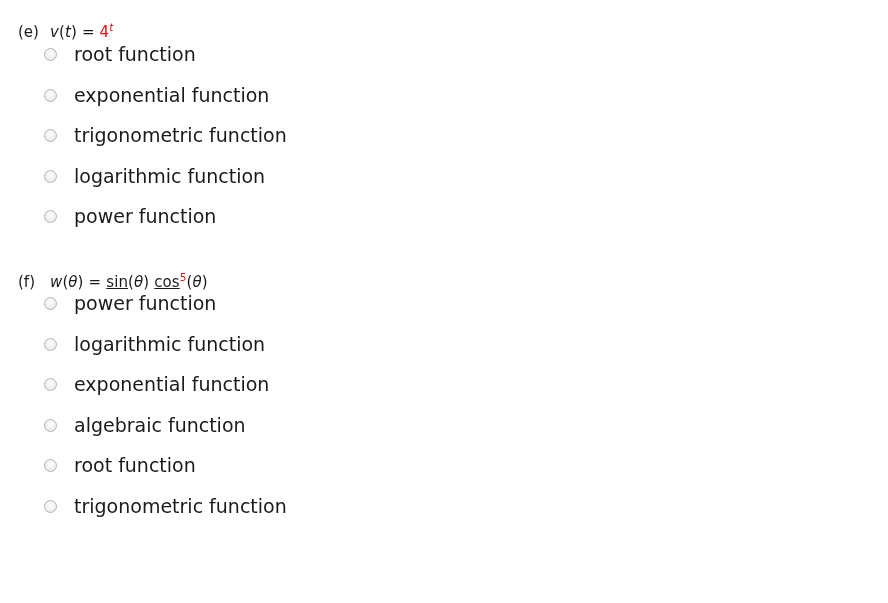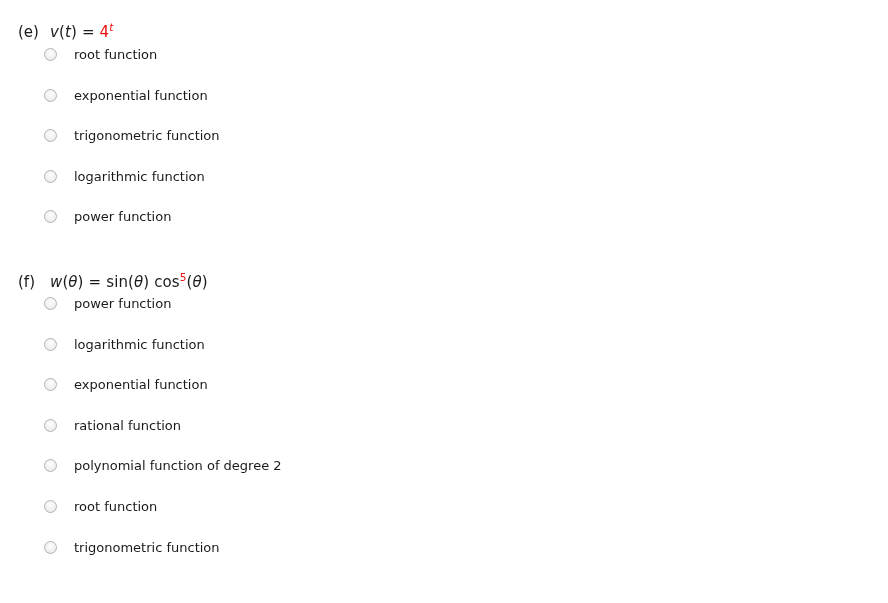--- a/index.html
+++ b/index.html
@@ -54,20 +54,21 @@
     margin-top: 15px;
   }
   .formula .var {
     font-style: italic;
   }
   .formula .op {
     font-style: normal;
   }
   .formula .fn {
     font-style: normal;
+    text-decoration: underline;
   }
   .formula .red {
     color: #e8110f;
     font-style: normal;
   }
   .formula .red-it {
     color: #e8110f;
     font-style: italic;
   }
   .formula sup {
@@ -104,21 +105,21 @@
     margin-top: 3px;
     border-radius: 50%;
     border: 1px solid #b3b3b3;
     background: radial-gradient(circle at 50% 38%, #fdfdfd 0%, #f3f3f3 45%, #e4e4e4 100%);
     box-sizing: border-box;
     flex: 0 0 auto;
   }
 
   .option-label {
     margin-left: 17px;
-    font-size: 13px;
+    font-size: 19px;
     color: #1a1a1a;
     line-height: 19px;
     white-space: nowrap;
   }
 </style>
 </head>
 <body>
 
 <div class="quiz">
 
@@ -168,25 +169,21 @@
       <li class="option">
         <span class="radio"></span>
         <span class="option-label">logarithmic function</span>
       </li>
       <li class="option">
         <span class="radio"></span>
         <span class="option-label">exponential function</span>
       </li>
       <li class="option">
         <span class="radio"></span>
-        <span class="option-label">rational function</span>
-      </li>
-      <li class="option">
-        <span class="radio"></span>
-        <span class="option-label">polynomial function of degree 2</span>
+        <span class="option-label">algebraic function</span>
       </li>
       <li class="option">
         <span class="radio"></span>
         <span class="option-label">root function</span>
       </li>
       <li class="option">
         <span class="radio"></span>
         <span class="option-label">trigonometric function</span>
       </li>
     </ul>

